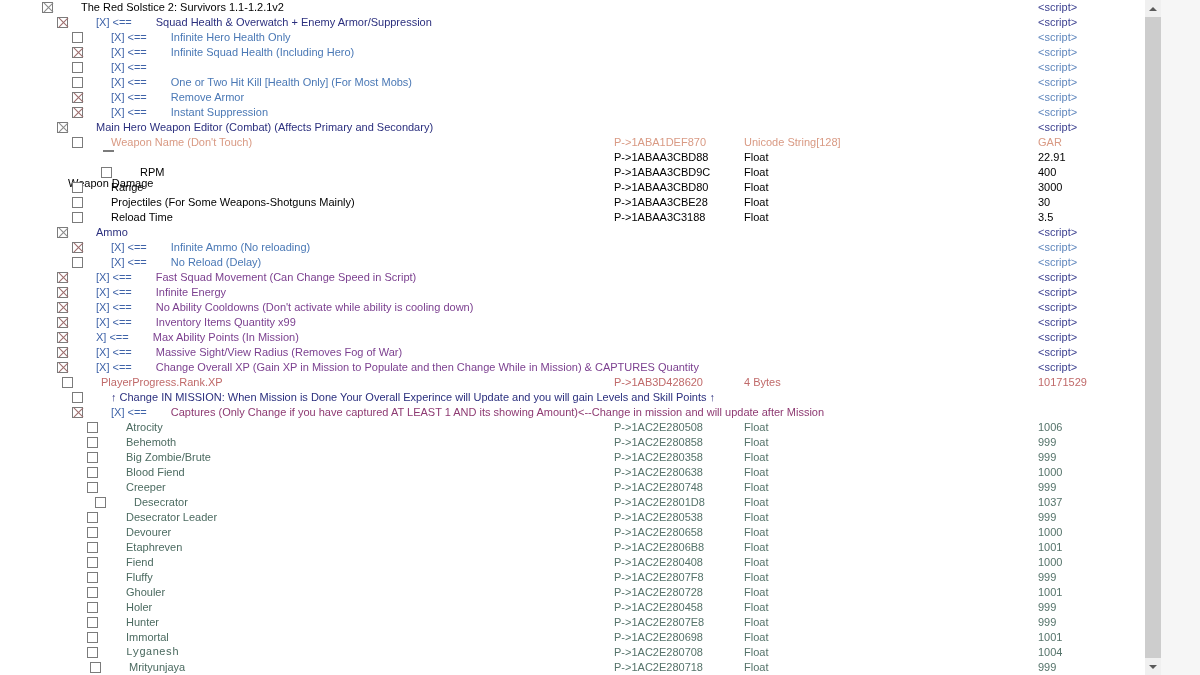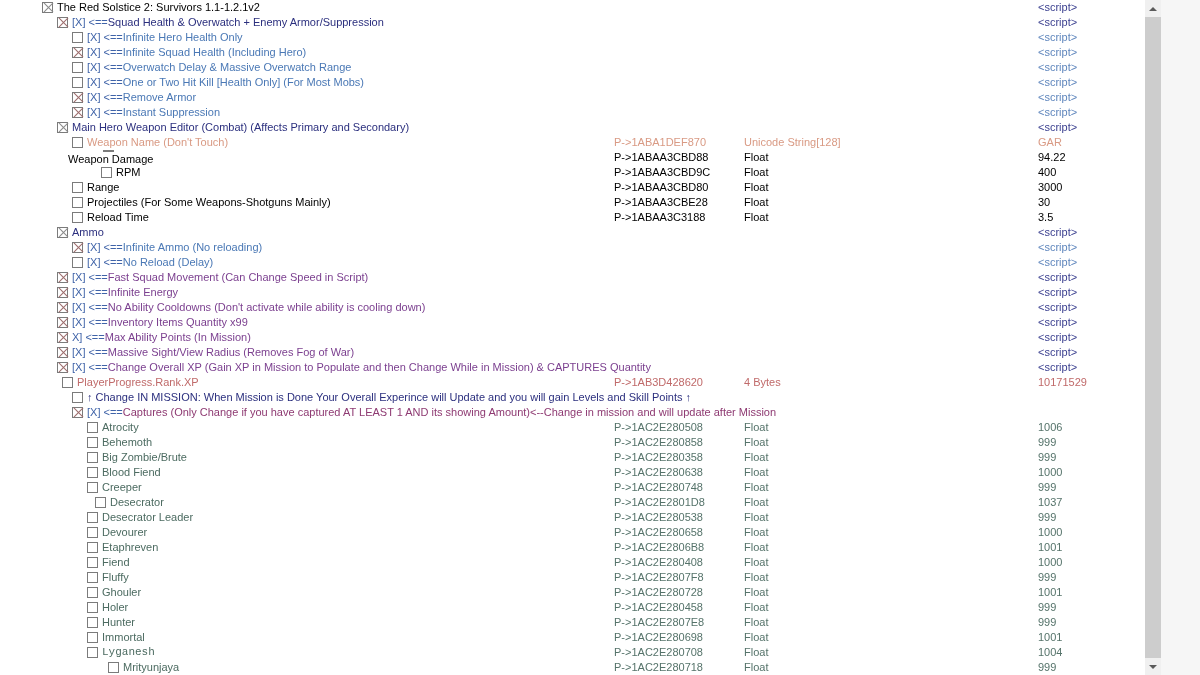--- a/index.html
+++ b/index.html
@@ -48,20 +48,21 @@
 
   
   .desc {
     position: absolute;
     left: 0;
     top: 0;
     height: 15px;
     display: flex;
     align-items: center;
     white-space: nowrap;
+    gap: 24px;
   }
 
   
   .cb {
     position: relative;
     width: 11px;
     height: 11px;
     min-width: 11px;
     box-sizing: border-box;
     border: 1px solid #7b7b7b;
@@ -206,21 +207,20 @@
             <span class="cb checked"></span>
             <span class="bracket-blue">[X] &lt;== </span>
             <span class="label c-blue">Infinite Squad Health (Including Hero)</span>
           </div>
           <div class="val c-tag-lt">&lt;script&gt;</div>
         </div>
         <div class="row">
           <div class="desc" style="left: 72px;">
             <span class="cb"></span>
             <span class="bracket-blue">[X] &lt;== </span>
-            <span class="label c-blue">Overwatch Delay &amp; Massive Overwatch Range</span>
           </div>
           <div class="val c-tag-lt">&lt;script&gt;</div>
         </div>
         <div class="row">
           <div class="desc" style="left: 72px;">
             <span class="cb"></span>
             <span class="bracket-blue">[X] &lt;== </span>
             <span class="label c-blue">One or Two Hit Kill [Health Only] (For Most Mobs)</span>
           </div>
           <div class="val c-tag-lt">&lt;script&gt;</div>
@@ -257,21 +257,21 @@
           <div class="type c-salmon">Unicode String[128]</div>
           <div class="val c-salmon">GAR</div>
         </div>
         <div class="row">
           <div class="desc" style="left: 68px; flex-direction: column;">
             <span class="cb"></span>
             <span class="label c-black">Weapon Damage</span>
           </div>
           <div class="addr c-black">P-&gt;1ABAA3CBD88</div>
           <div class="type c-black">Float</div>
-          <div class="val c-black">94.22</div>
+          <div class="val c-black">22.91</div>
         </div>
         <div class="row">
           <div class="desc" style="left: 72px; padding-left: 29px;">
             <span class="cb"></span>
             <span class="label c-black">RPM</span>
           </div>
           <div class="addr c-black">P-&gt;1ABAA3CBD9C</div>
           <div class="type c-black">Float</div>
           <div class="val c-black">400</div>
         </div>
@@ -541,21 +541,21 @@
         <div class="row">
           <div class="desc" style="left: 87px; font-family: Liberation Mono, monospace;">
             <span class="cb"></span>
             <span class="label c-teal">Lyganesh</span>
           </div>
           <div class="addr c-greengray">P-&gt;1AC2E280708</div>
           <div class="type c-greengray">Float</div>
           <div class="val c-greengray">1004</div>
         </div>
         <div class="row">
-          <div class="desc" style="left: 88px; padding-left: 20px;">
+          <div class="desc" style="left: 70px; padding-left: 20px;">
             <span class="cb"></span>
             <span class="label c-teal">Mrityunjaya</span>
           </div>
           <div class="addr c-greengray">P-&gt;1AC2E280718</div>
           <div class="type c-greengray">Float</div>
           <div class="val c-greengray">999</div>
         </div>
       </div>
   </div>
 

